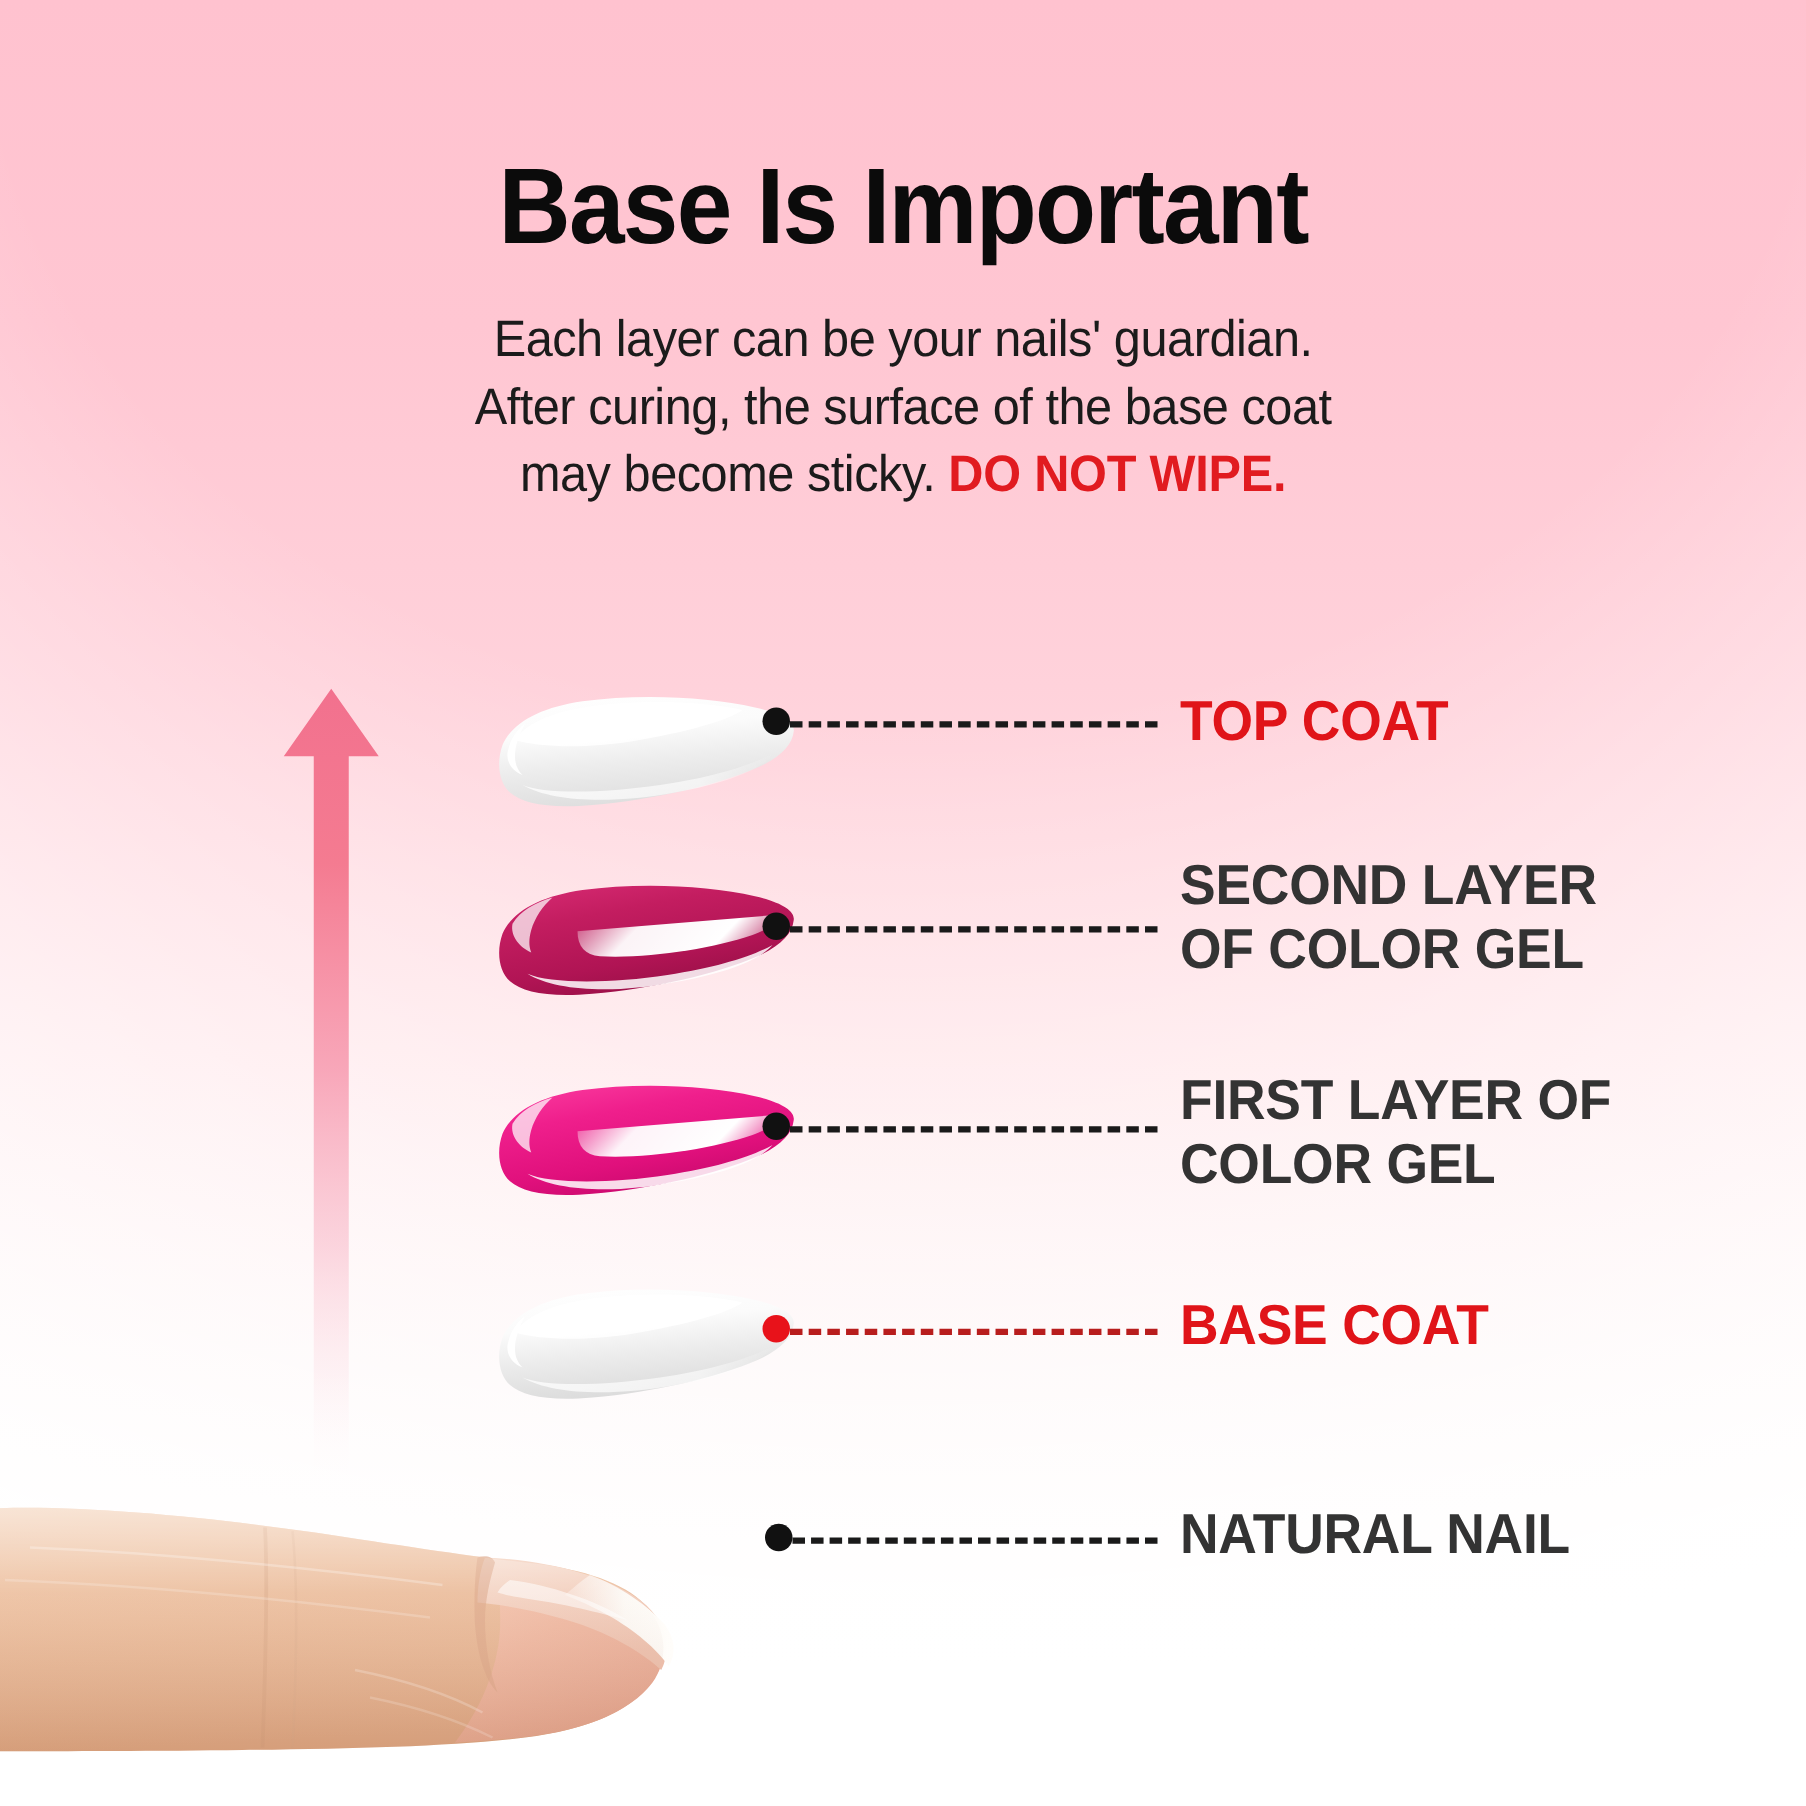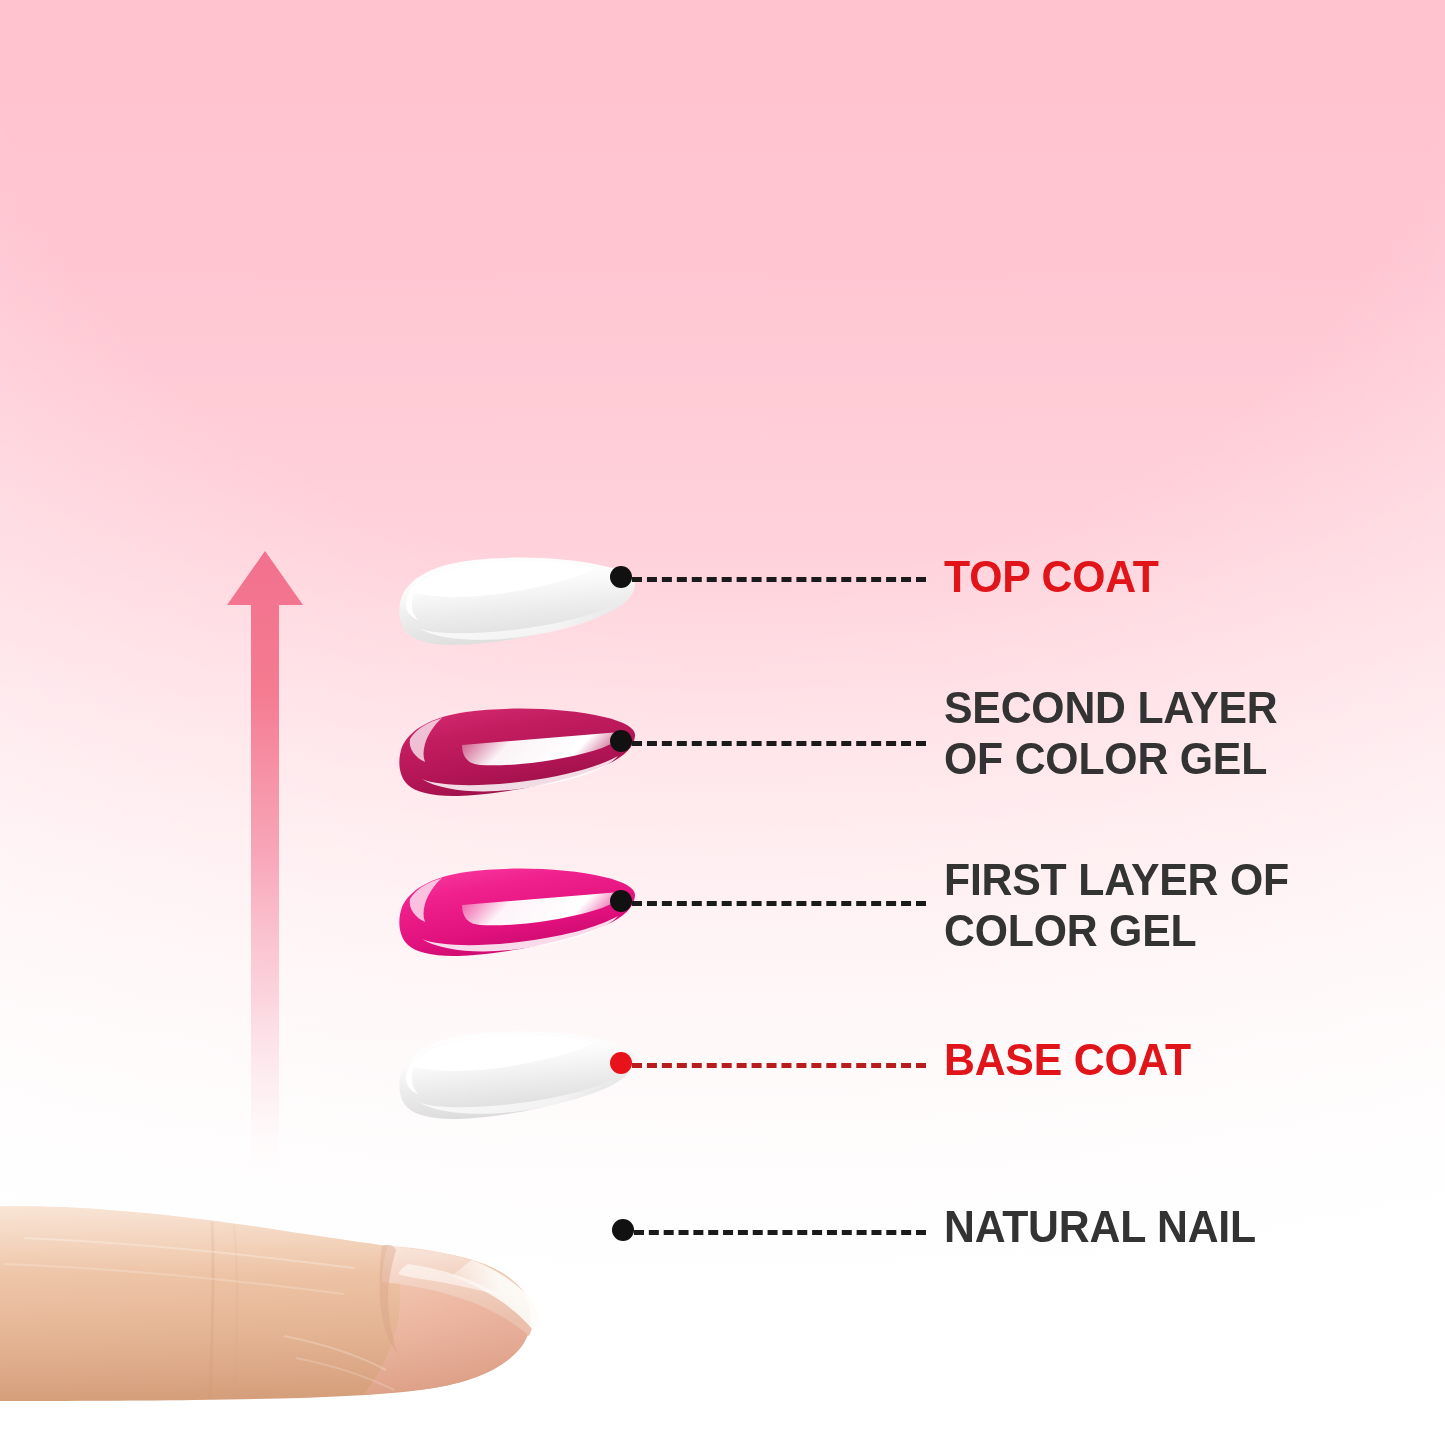--- a/index.html
+++ b/index.html
@@ -98,20 +98,28 @@
     transform-origin:0% 50%;
     white-space:pre-line;
   }
   .label.red{color:#e01419;}
 </style>
 </head>
 <body>
 
 <div id="canvas">
 
+  <div id="header">
+    <h1 id="title">Base Is Important</h1>
+    <div id="subtitle">
+      <div>Each layer can be your nails' guardian.</div>
+      <div>After curing, the surface of the base coat</div>
+      <div><span>may become sticky. </span><span class="warn">DO NOT WIPE.</span></div>
+    </div>
+  </div>
 
   <div id="arrow">
     <svg viewBox="0 0 92 640" preserveAspectRatio="none" aria-hidden="true">
       <defs>
         <linearGradient id="arrowGrad" x1="0" y1="0" x2="0" y2="1">
           <stop offset="0%" stop-color="#f2718e" stop-opacity="1"></stop>
           <stop offset="22%" stop-color="#f4798f" stop-opacity="0.98"></stop>
           <stop offset="48%" stop-color="#f79bb0" stop-opacity="0.86"></stop>
           <stop offset="70%" stop-color="#f9bccb" stop-opacity="0.60"></stop>
           <stop offset="86%" stop-color="#fcd9e1" stop-opacity="0.30"></stop>

